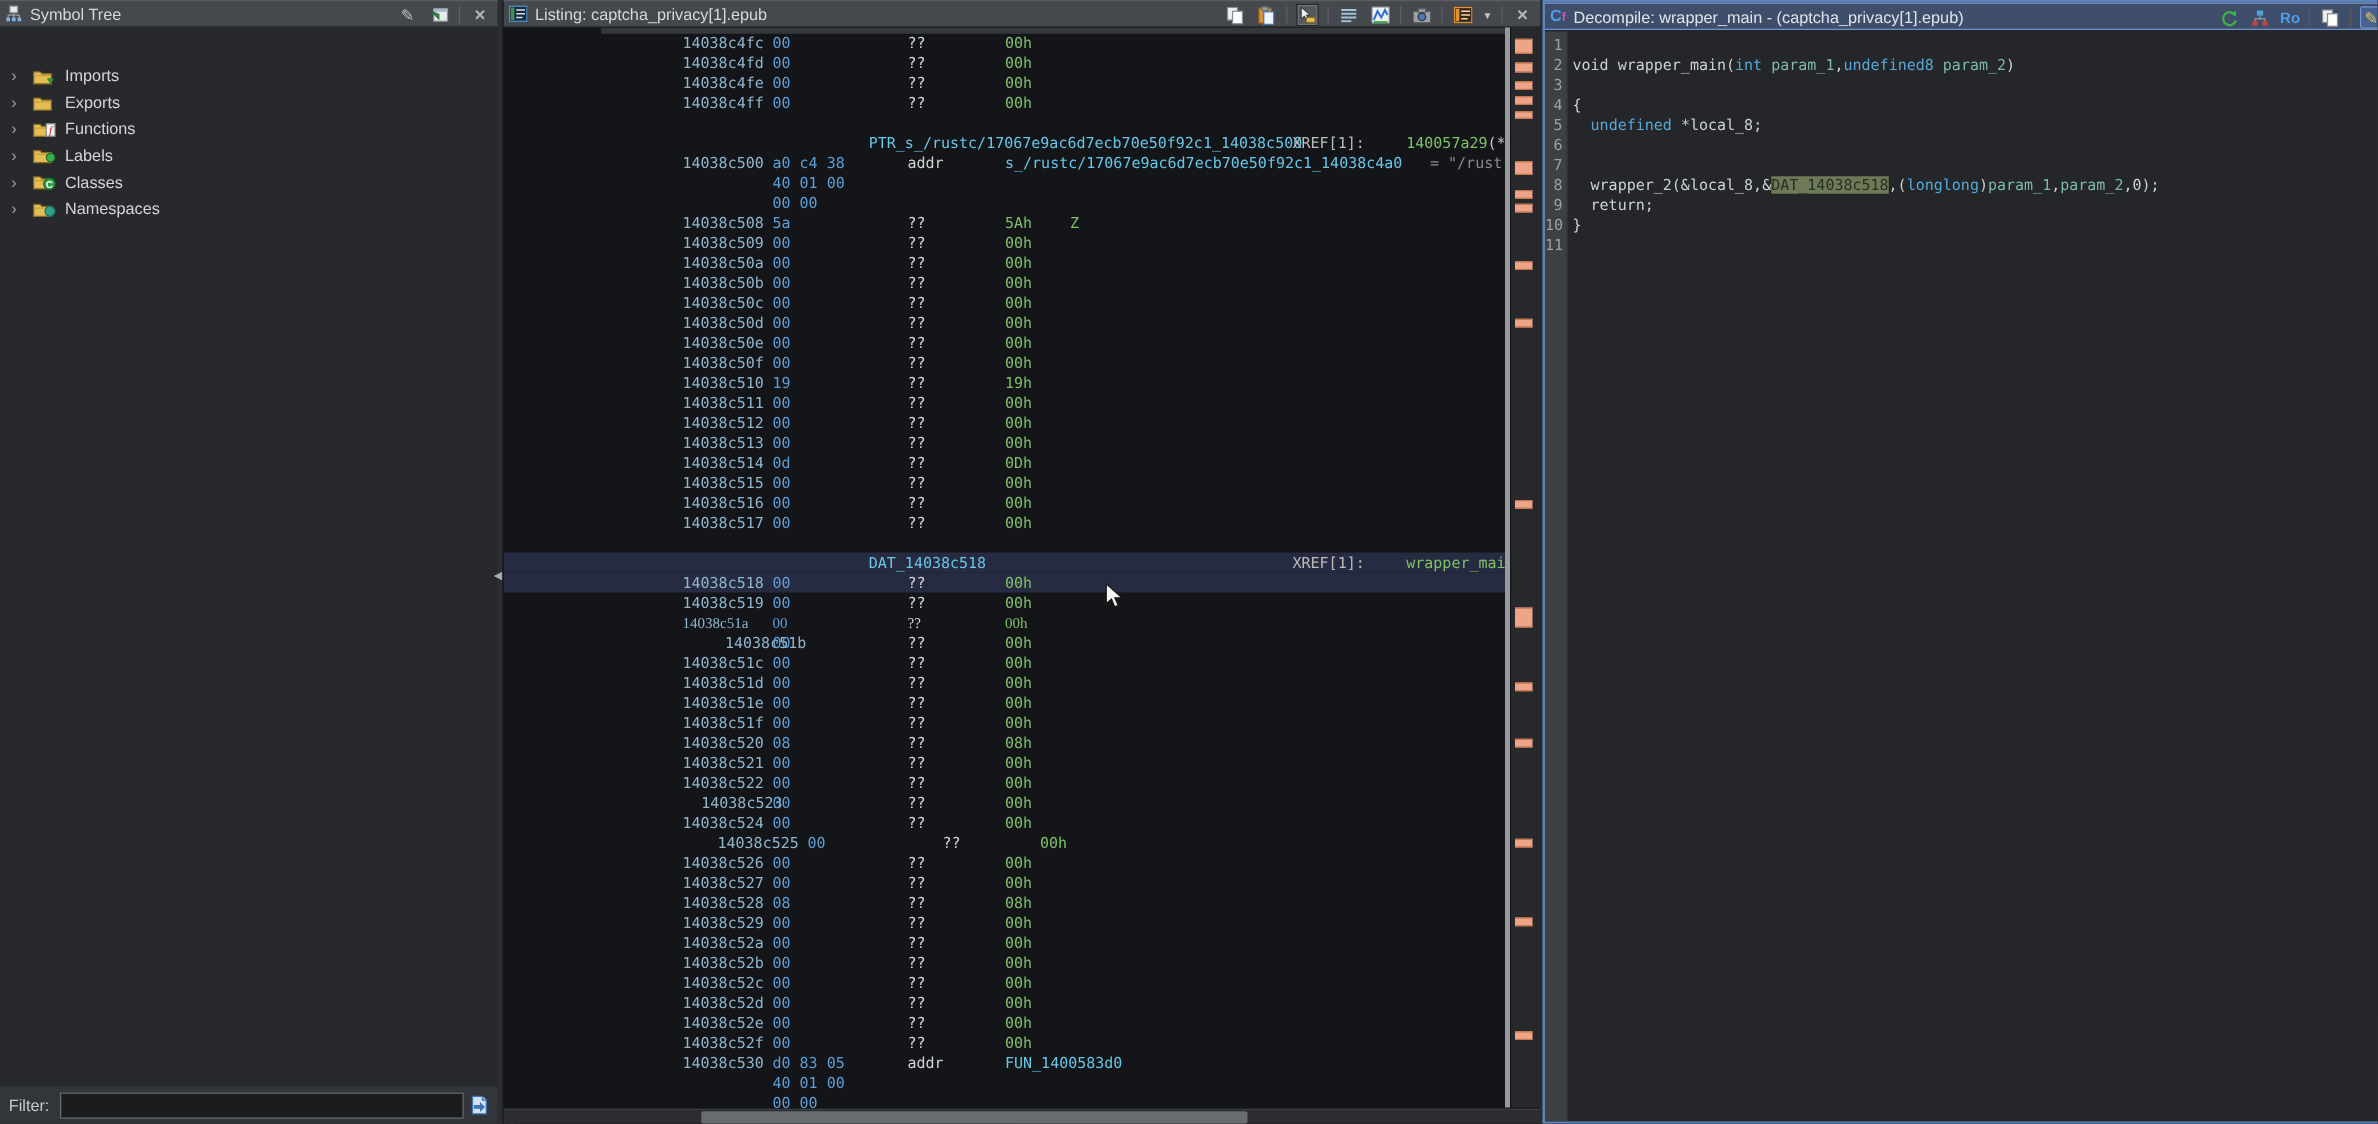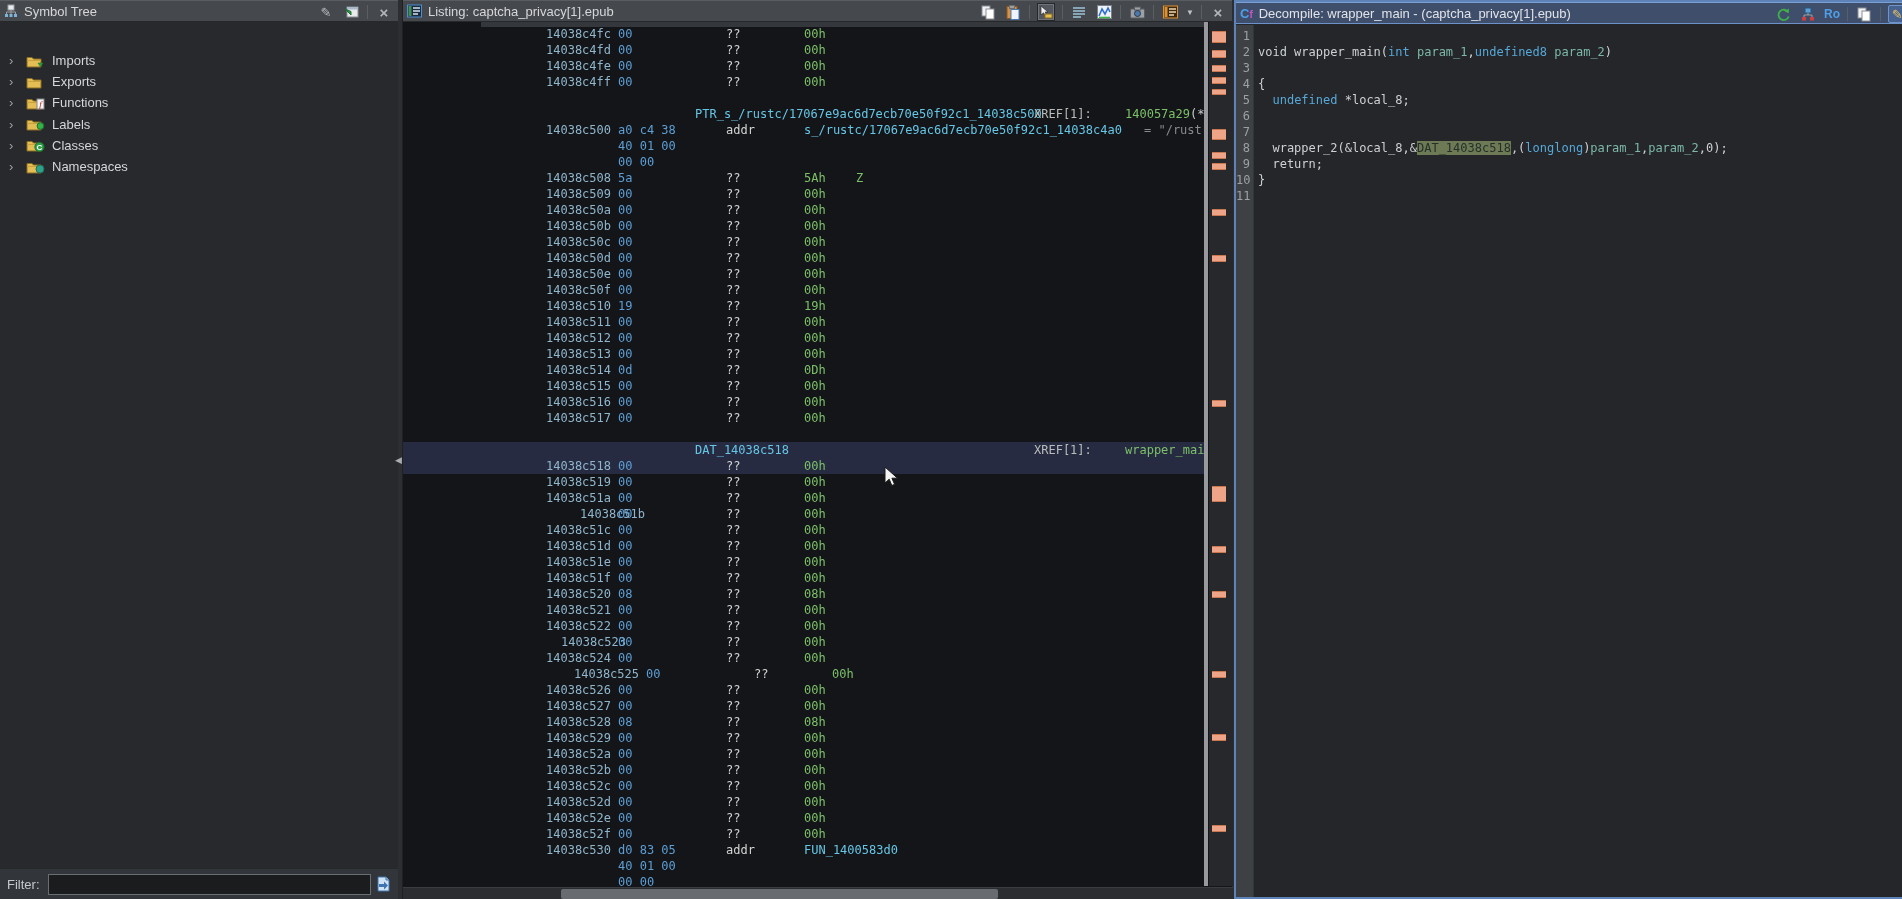--- a/index.html
+++ b/index.html
@@ -287,21 +287,21 @@
       <div class="lrow" style="top: 292px;"><span class="c-addr" style="left: 143px;">14038c511</span><span class="c-byte" style="left: 215px;">00</span><span class="c-mn" style="left: 323px;">??</span><span class="c-val" style="left: 401px;">00h</span></div>
       <div class="lrow" style="top: 308px;"><span class="c-addr" style="left: 143px;">14038c512</span><span class="c-byte" style="left: 215px;">00</span><span class="c-mn" style="left: 323px;">??</span><span class="c-val" style="left: 401px;">00h</span></div>
       <div class="lrow" style="top: 324px;"><span class="c-addr" style="left: 143px;">14038c513</span><span class="c-byte" style="left: 215px;">00</span><span class="c-mn" style="left: 323px;">??</span><span class="c-val" style="left: 401px;">00h</span></div>
       <div class="lrow" style="top: 340px;"><span class="c-addr" style="left: 143px;">14038c514</span><span class="c-byte" style="left: 215px;">0d</span><span class="c-mn" style="left: 323px;">??</span><span class="c-val" style="left: 401px;">0Dh</span></div>
       <div class="lrow" style="top: 356px;"><span class="c-addr" style="left: 143px;">14038c515</span><span class="c-byte" style="left: 215px;">00</span><span class="c-mn" style="left: 323px;">??</span><span class="c-val" style="left: 401px;">00h</span></div>
       <div class="lrow" style="top: 372px;"><span class="c-addr" style="left: 143px;">14038c516</span><span class="c-byte" style="left: 215px;">00</span><span class="c-mn" style="left: 323px;">??</span><span class="c-val" style="left: 401px;">00h</span></div>
       <div class="lrow" style="top: 388px;"><span class="c-addr" style="left: 143px;">14038c517</span><span class="c-byte" style="left: 215px;">00</span><span class="c-mn" style="left: 323px;">??</span><span class="c-val" style="left: 401px;">00h</span></div>
       <div class="lrow hl" style="top: 420px;"><span class="c-lab" style="left: 292px;">DAT_14038c518</span><span class="c-xr" style="left: 631px;">XREF[1]:</span><span class="c-xv" style="left: 722px;">wrapper_mai</span></div>
       <div class="lrow hl" style="top: 436px;"><span class="c-addr" style="left: 143px;">14038c518</span><span class="c-byte" style="left: 215px;">00</span><span class="c-mn" style="left: 323px;">??</span><span class="c-val" style="left: 401px;">00h</span></div>
       <div class="lrow" style="top: 452px;"><span class="c-addr" style="left: 143px;">14038c519</span><span class="c-byte" style="left: 215px;">00</span><span class="c-mn" style="left: 323px;">??</span><span class="c-val" style="left: 401px;">00h</span></div>
-      <div class="lrow" style="top: 468px;"><span class="c-addr" style="left: 143px;">14038c51a</span><span class="c-byte" style="left: 215px;">00</span><span class="c-mn" style="left: 323px;">??</span><span class="c-val" style="left: 401px;">00h</span></div>
+      <div class="lrow" style="top: 468px; font-family: Liberation Serif, serif;"><span class="c-addr" style="left: 143px;">14038c51a</span><span class="c-byte" style="left: 215px;">00</span><span class="c-mn" style="left: 323px;">??</span><span class="c-val" style="left: 401px;">00h</span></div>
       <div class="lrow" style="top: 484px;"><span class="c-addr" style="left: 143px; margin-left: 34px;">14038c51b</span><span class="c-byte" style="left: 215px;">00</span><span class="c-mn" style="left: 323px;">??</span><span class="c-val" style="left: 401px;">00h</span></div>
       <div class="lrow" style="top: 500px;"><span class="c-addr" style="left: 143px;">14038c51c</span><span class="c-byte" style="left: 215px;">00</span><span class="c-mn" style="left: 323px;">??</span><span class="c-val" style="left: 401px;">00h</span></div>
       <div class="lrow" style="top: 516px;"><span class="c-addr" style="left: 143px;">14038c51d</span><span class="c-byte" style="left: 215px;">00</span><span class="c-mn" style="left: 323px;">??</span><span class="c-val" style="left: 401px;">00h</span></div>
       <div class="lrow" style="top: 532px;"><span class="c-addr" style="left: 143px;">14038c51e</span><span class="c-byte" style="left: 215px;">00</span><span class="c-mn" style="left: 323px;">??</span><span class="c-val" style="left: 401px;">00h</span></div>
       <div class="lrow" style="top: 548px;"><span class="c-addr" style="left: 143px;">14038c51f</span><span class="c-byte" style="left: 215px;">00</span><span class="c-mn" style="left: 323px;">??</span><span class="c-val" style="left: 401px;">00h</span></div>
       <div class="lrow" style="top: 564px;"><span class="c-addr" style="left: 143px;">14038c520</span><span class="c-byte" style="left: 215px;">08</span><span class="c-mn" style="left: 323px;">??</span><span class="c-val" style="left: 401px;">08h</span></div>
       <div class="lrow" style="top: 580px;"><span class="c-addr" style="left: 143px;">14038c521</span><span class="c-byte" style="left: 215px;">00</span><span class="c-mn" style="left: 323px;">??</span><span class="c-val" style="left: 401px;">00h</span></div>
       <div class="lrow" style="top: 596px;"><span class="c-addr" style="left: 143px;">14038c522</span><span class="c-byte" style="left: 215px;">00</span><span class="c-mn" style="left: 323px;">??</span><span class="c-val" style="left: 401px;">00h</span></div>
       <div class="lrow" style="top: 612px;"><span class="c-addr" style="left: 158px;">14038c523</span><span class="c-byte" style="left: 215px;">00</span><span class="c-mn" style="left: 323px;">??</span><span class="c-val" style="left: 401px;">00h</span></div>
       <div class="lrow" style="top: 628px;"><span class="c-addr" style="left: 143px;">14038c524</span><span class="c-byte" style="left: 215px;">00</span><span class="c-mn" style="left: 323px;">??</span><span class="c-val" style="left: 401px;">00h</span></div>

